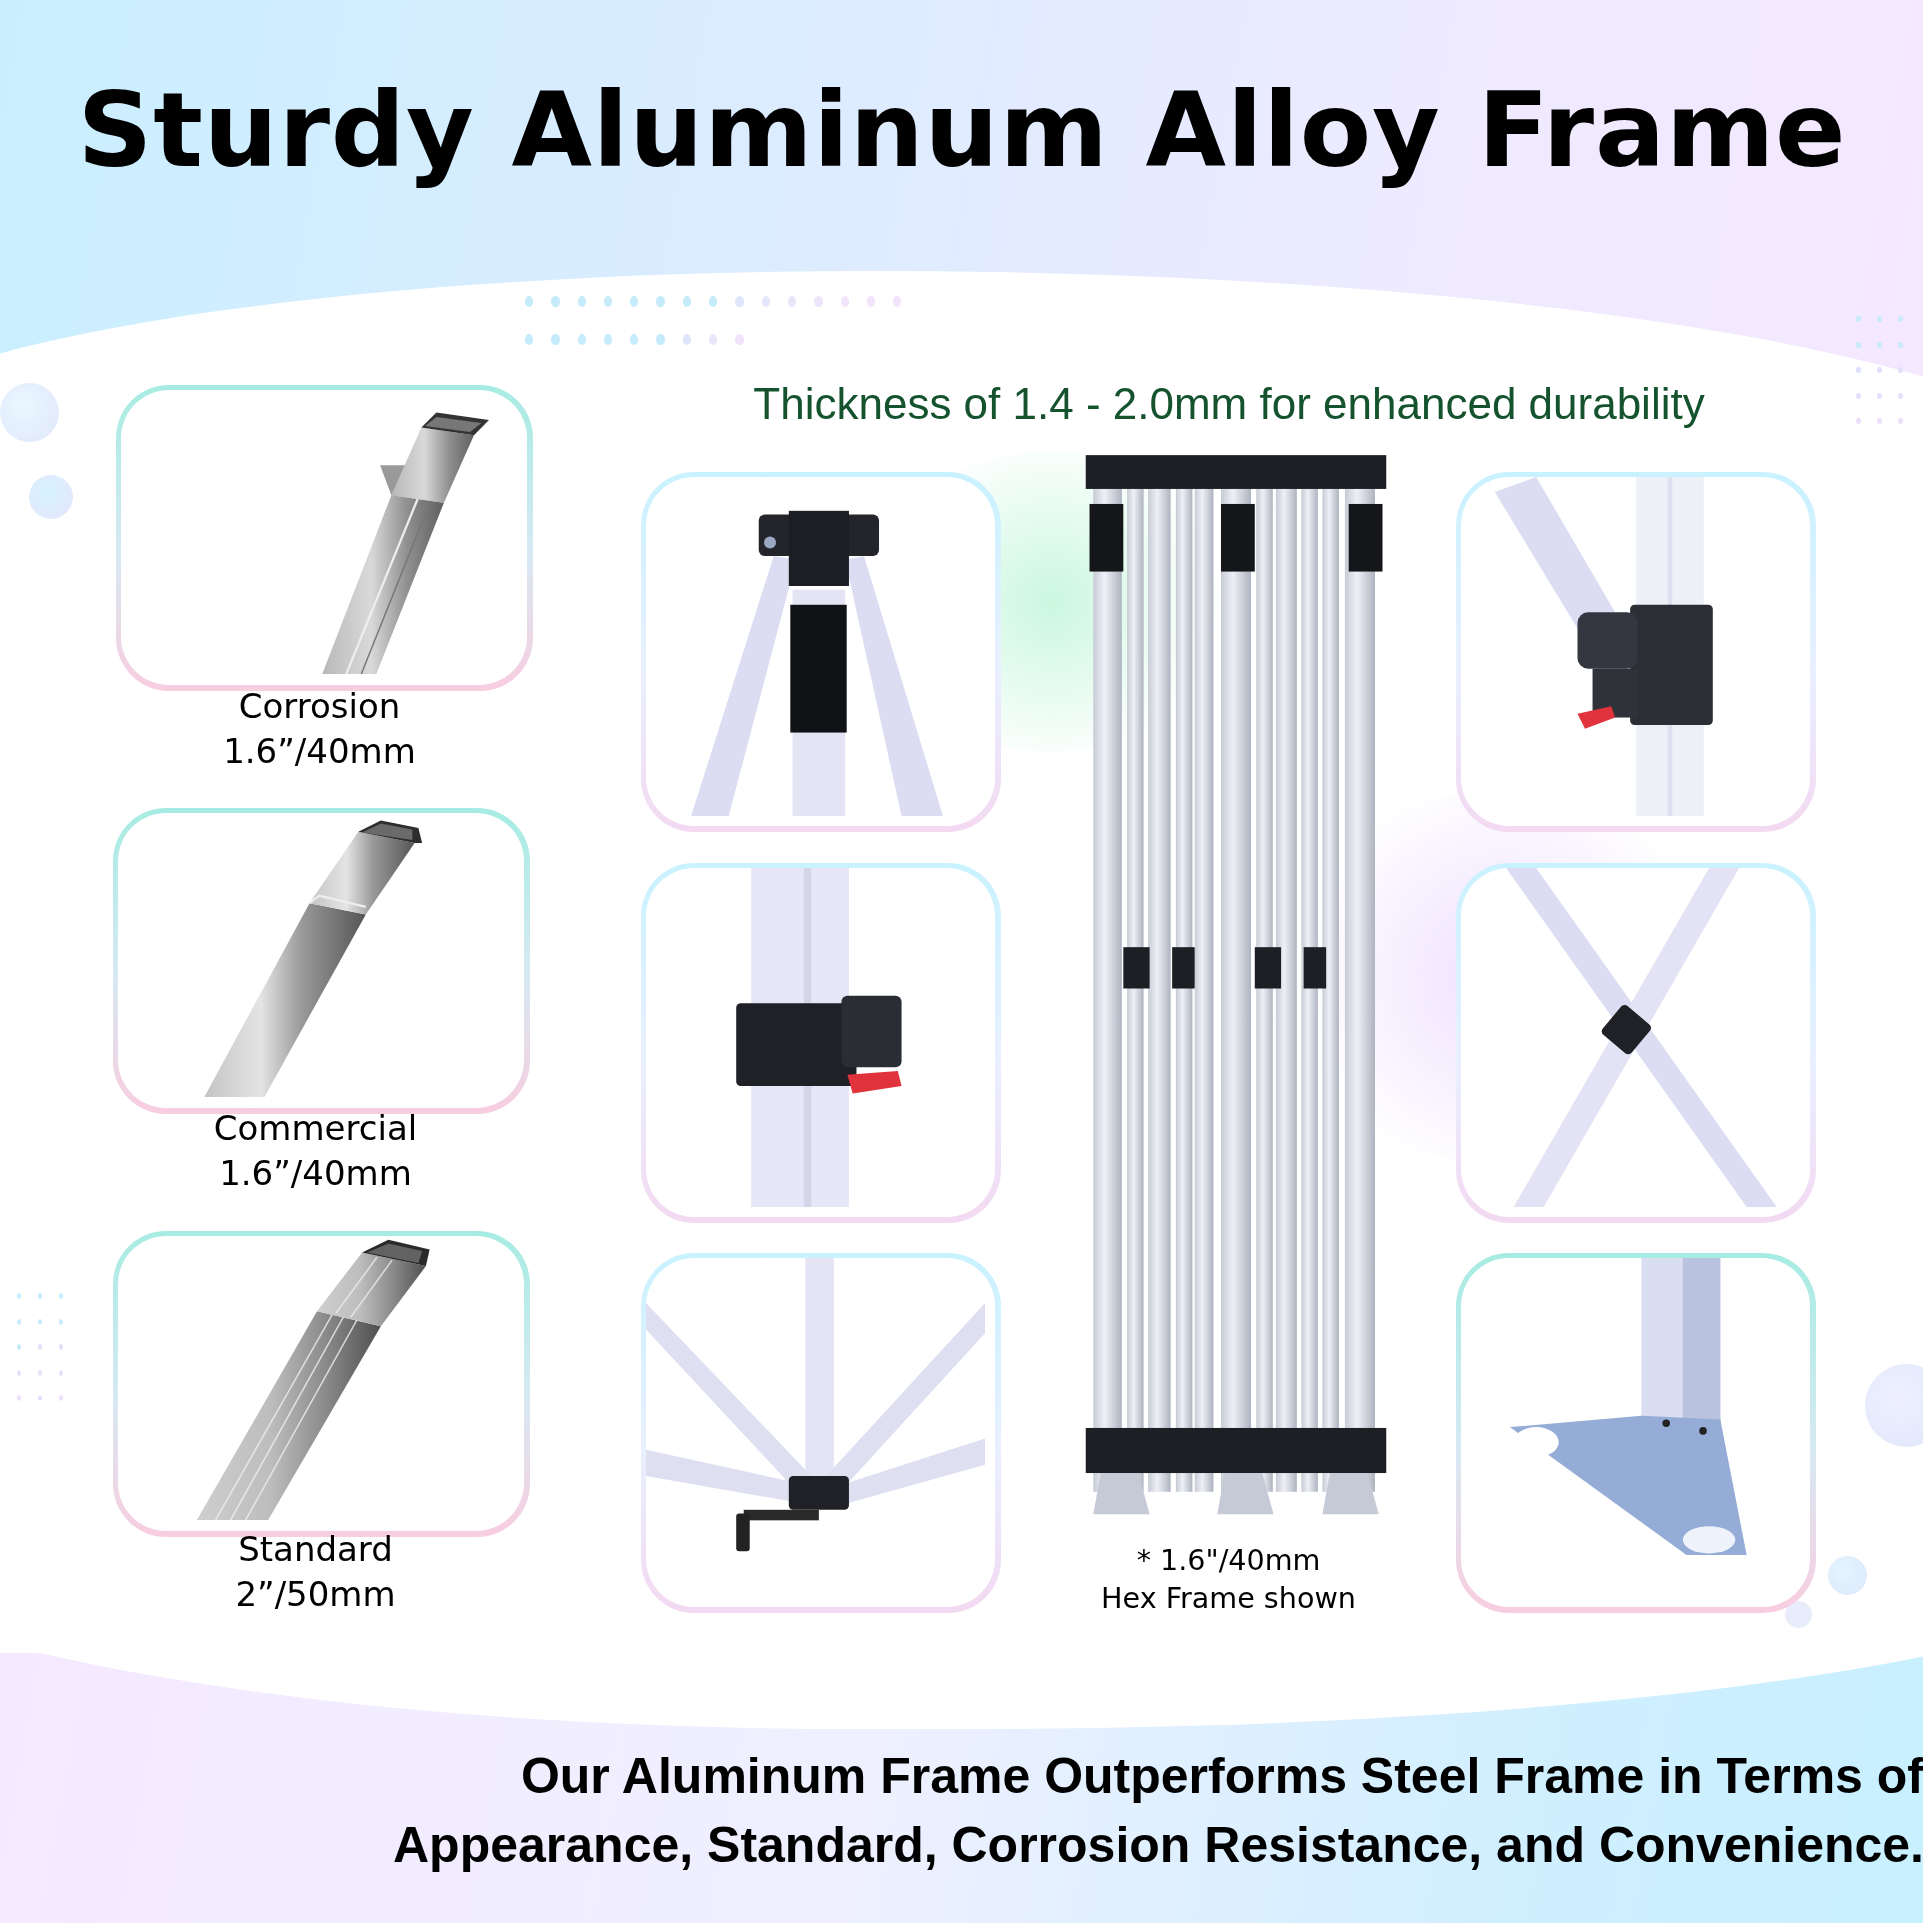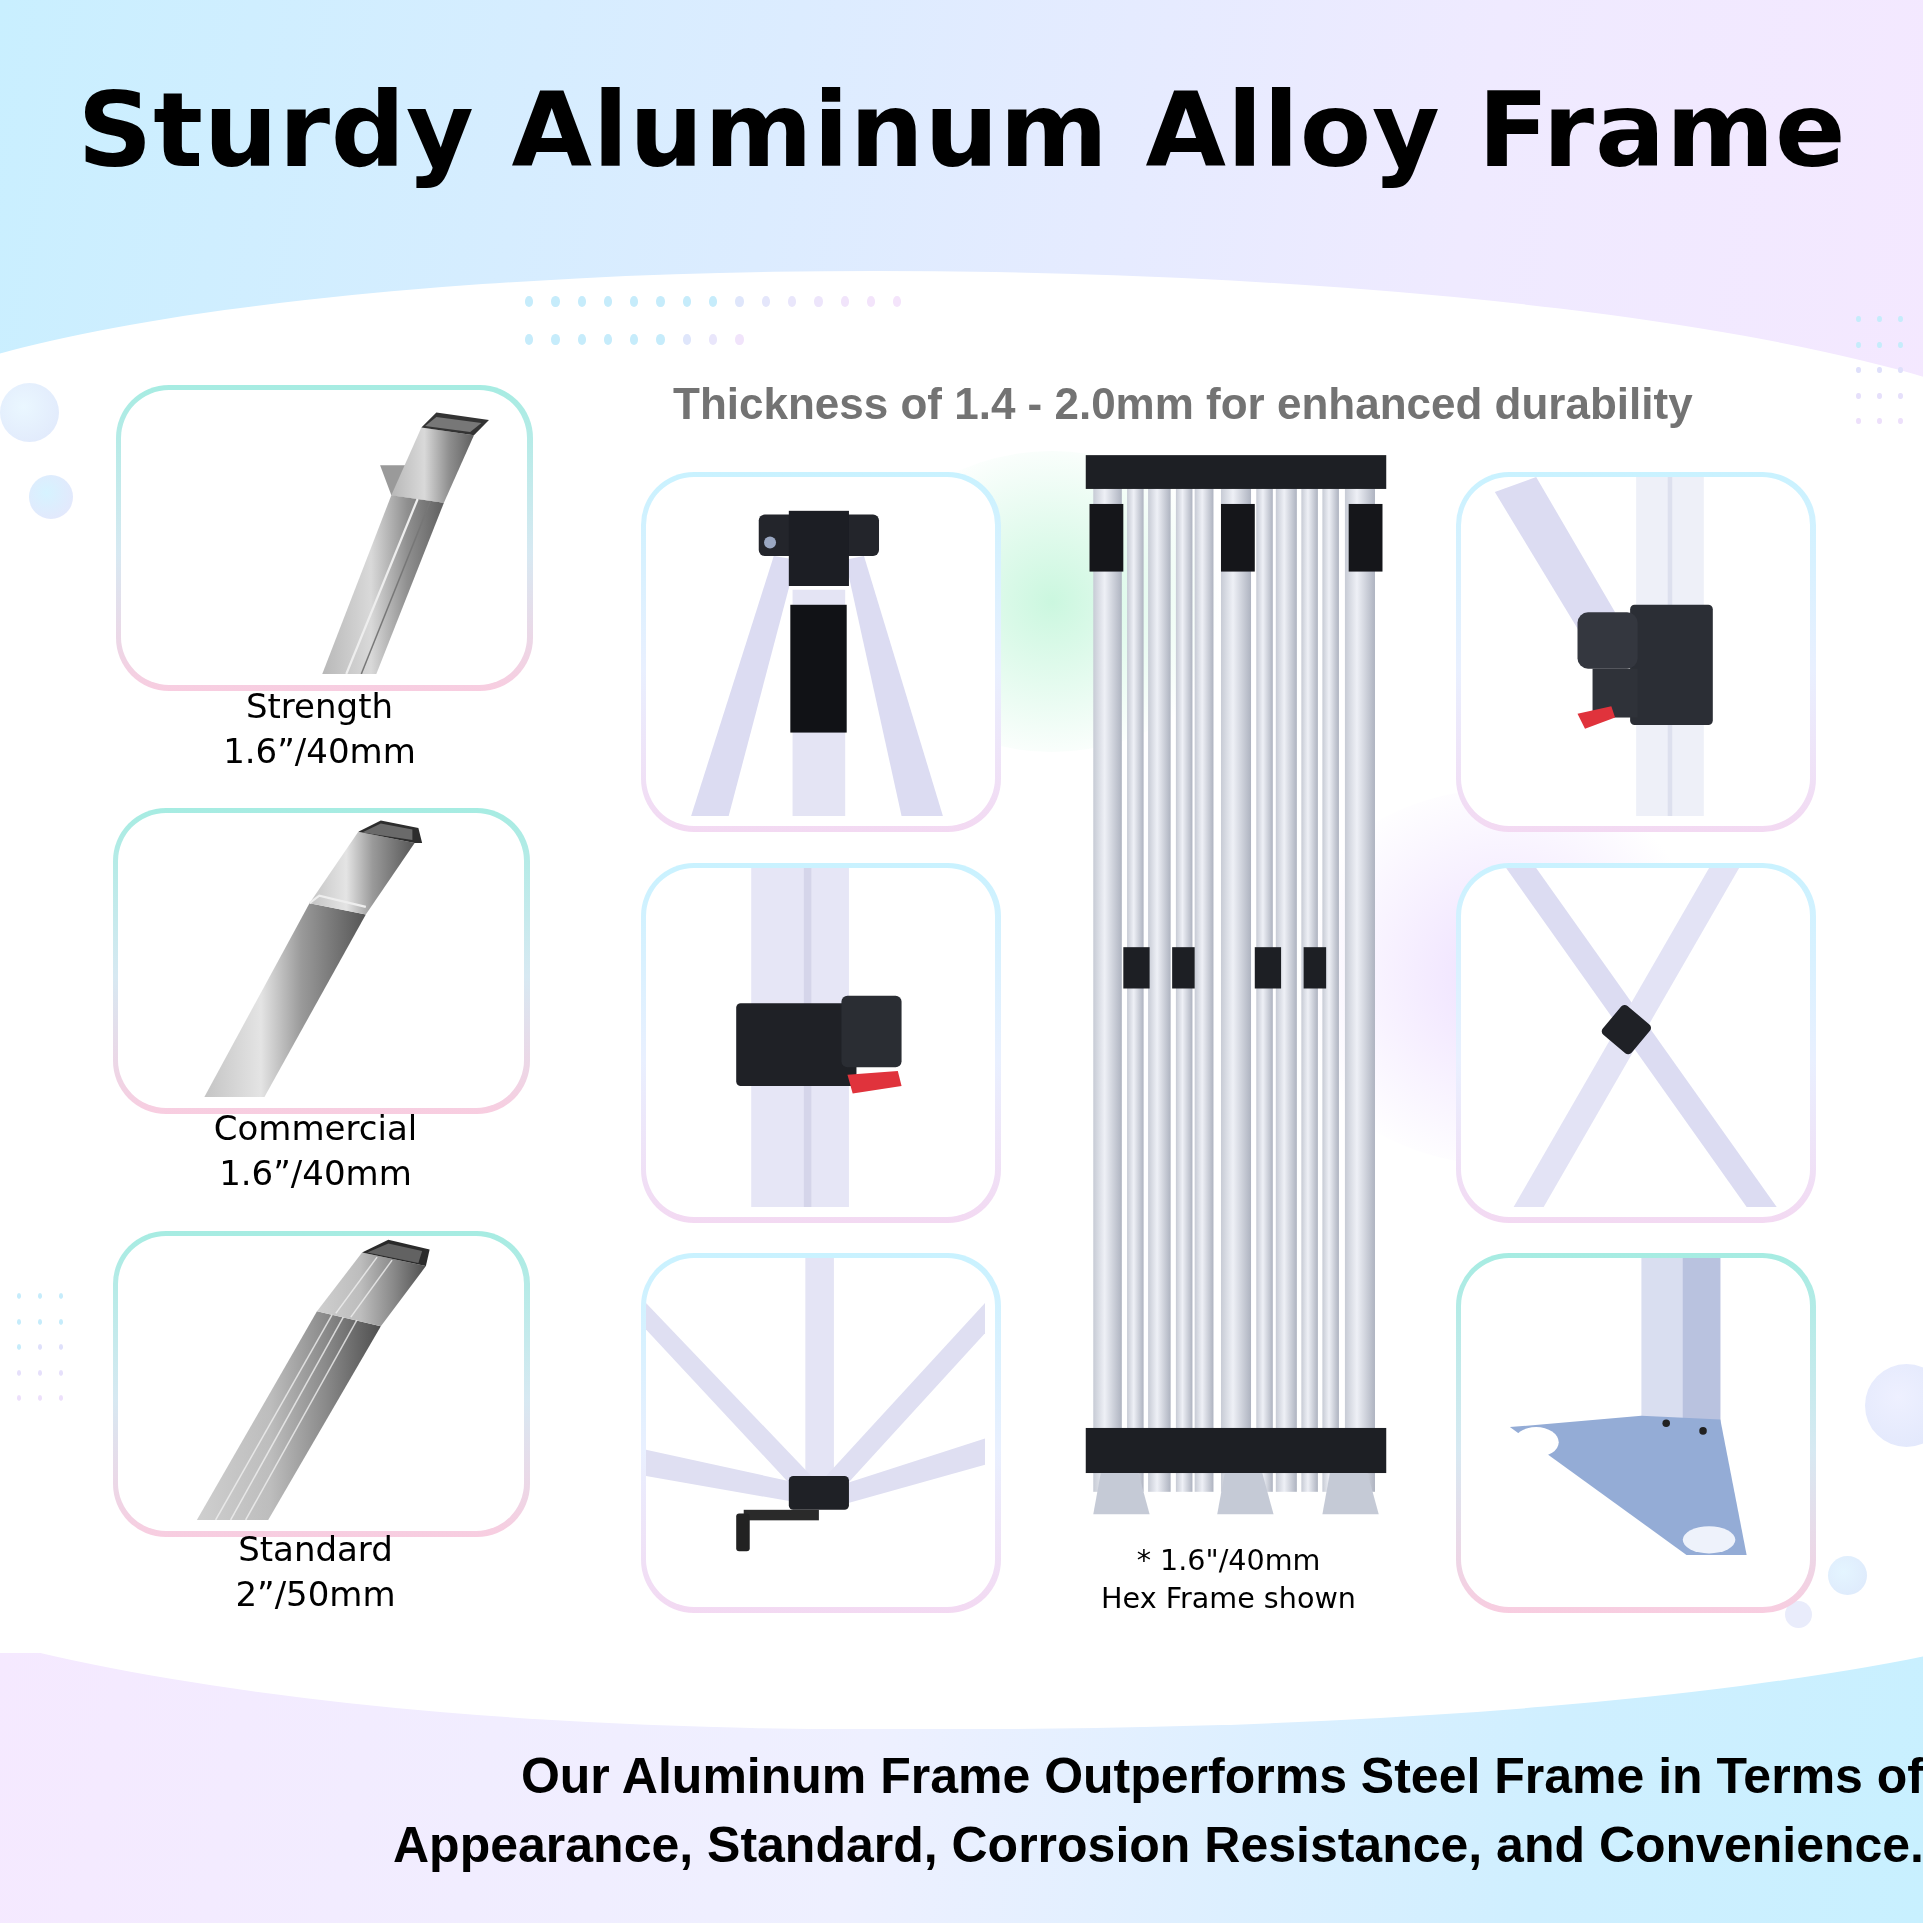--- a/index.html
+++ b/index.html
@@ -33,22 +33,22 @@
   .dots { position:absolute; display:grid; gap:13.5px 18px; }
   .dot { width:8.3px; height:10.5px; border-radius:50%; background:#c6ecfb; }
   .bubble { position:absolute; border-radius:50%; }
 
   .title {
     position:absolute; left:0; top:69px; width:1924px; text-align:center;
     font-size:104px; font-weight:bold; color:#000; letter-spacing:0.8px;
     font-family:"DejaVu Sans", sans-serif;
   }
   .subtitle {
-    position:absolute; left:673px; top:379px; width:1112px; text-align:left;
-    font-size:44px; color:#737373; font-weight:bold;
+    position:absolute; left:673px; top:379px; width:1112px; text-align:center;
+    font-size:44px; color:#14532d; font-weight:normal;
     font-family:"Liberation Sans", sans-serif;
   }
   .card {
     position:absolute; border-radius:53px; padding:5.3px;
     background: linear-gradient(180deg, #a6ece2 0%, #d7e9f2 55%, #f8cde0 100%);
   }
   .card.photo {
     background: linear-gradient(180deg, #c9f2ff 0%, #e9f0ff 55%, #f3d9f2 100%);
   }
   .card-inner {
@@ -166,21 +166,21 @@
       <polygon points="345,100 415,100 430,150 360,140" fill="#9a9a9a"></polygon>
       <polygon points="360,140 430,150 470,60 400,50" fill="url(#tg1)"></polygon>
       <polygon points="400,50 470,60 490,40 420,30" fill="#333"></polygon>
       <polygon points="405,48 465,56 480,44 420,36" fill="#777"></polygon>
       <line x1="300" y1="378" x2="395" y2="145" stroke="#eee" stroke-width="3"></line>
       <line x1="320" y1="378" x2="412" y2="148" stroke="#777" stroke-width="2"></line>
     </svg>
   </div>
 </div>
 <div class="label" style="left:169px; top:684px; width:301px;">
-  <div>Strength</div>
+  <div>Corrosion</div>
   <div>1.6”/40mm</div>
 </div>
 
 <div class="card" style="left:113px; top:808px; width:406px; height:295px;">
   <div class="card-inner">
     <svg width="395" height="284" viewBox="0 0 526 378">
       <defs>
         <linearGradient id="tg2" x1="0" x2="1" y1="0" y2="0">
           <stop offset="0" stop-color="#c4c4c4"></stop>
             <stop offset="0.35" stop-color="#e4e4e4"></stop>

